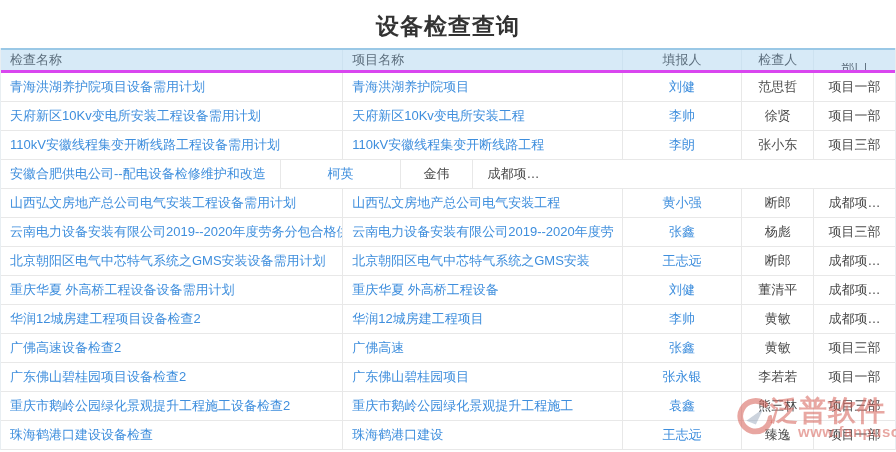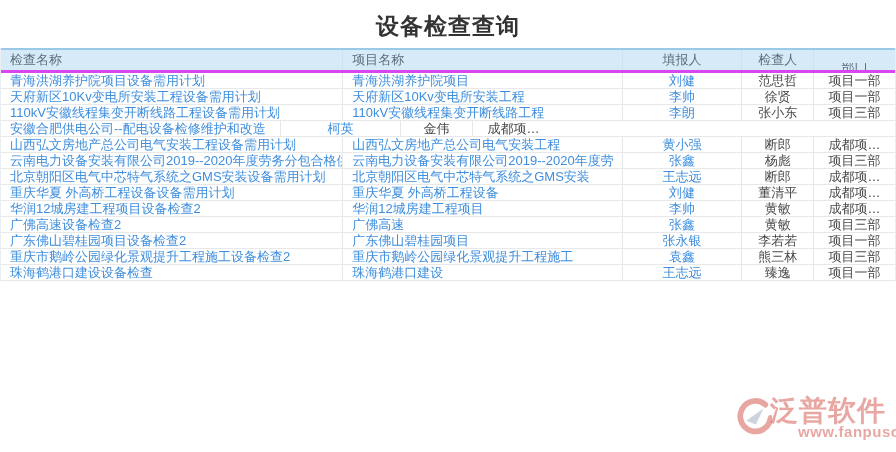--- a/index.html
+++ b/index.html
@@ -12,21 +12,21 @@
 
   .grid { width:896px; border-left:1px solid #e8eef2; border-right:1px solid #e8eef2; }
 
   .grid-header { display:flex; height:25px; background:#d7eaf7;
     border-top:2px solid #9ac8e6; border-bottom:3px solid #d946ef; }
   .hcell { display:flex; align-items:center; justify-content:center;
     font-size:13px; color:#5c6e7d; border-right:1px solid #cde2f0;
     white-space:nowrap; overflow:hidden; }
   .hcell:last-child { border-right:none;margin-top:13px; }
 
-  .trow { display:flex; height:16px; border-bottom:1px solid #e8e8e8; background:#ffffff; }
+  .trow { display:flex; height:29px; border-bottom:1px solid #e8e8e8; background:#ffffff; }
   .cell { display:flex; align-items:center; font-size:13px; color:#4a4a4a;
     border-right:1px solid #e8e8e8; white-space:nowrap; overflow:hidden; }
   .cell:last-child { border-right:none; }
   .cell.link { color:#3e8edd; cursor:pointer; }
 
   .c0 { width:343px; justify-content:flex-start; padding-left:9px; }
   .c1 { width:280px; justify-content:flex-start; padding-left:9px; }
   .c2 { width:120px; justify-content:center; }
   .c3 { width:72px;  justify-content:center; }
   .c4 { width:81px;  justify-content:center; }

